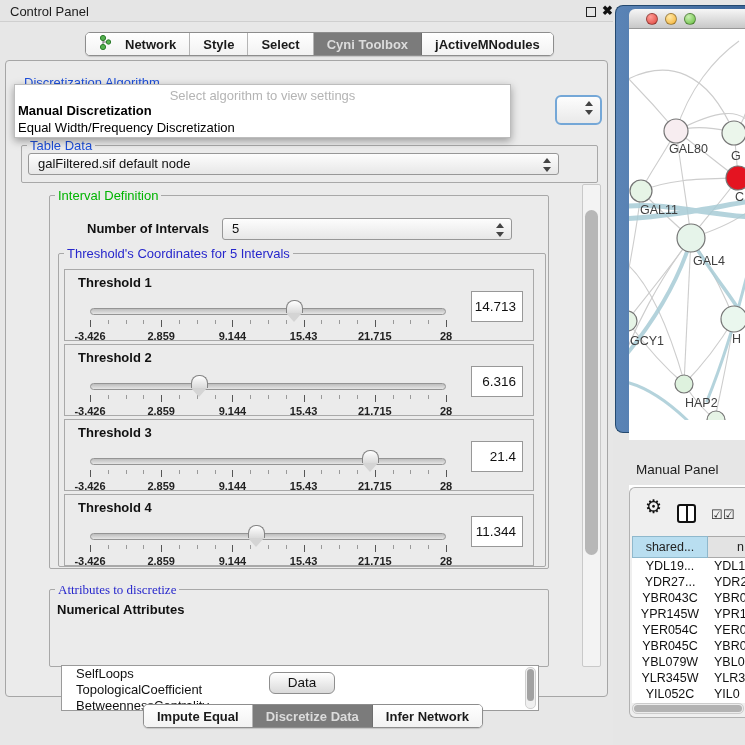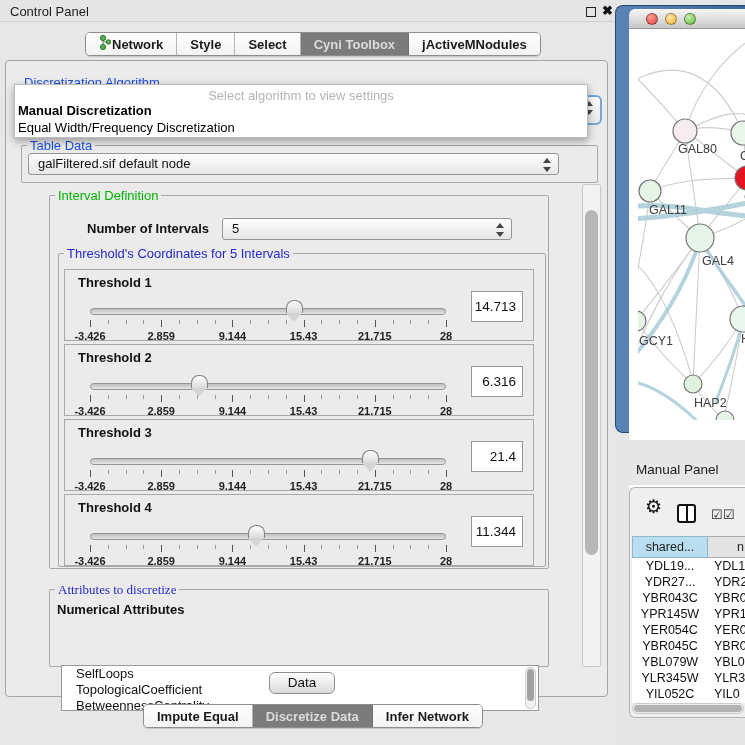--- a/index.html
+++ b/index.html
@@ -9,34 +9,34 @@
 
   
   .cp { position:absolute; left:0; top:0; width:613px; height:745px; background:#e7e7e7; }
   .cp-titlebar { position:absolute; left:0; top:0; width:613px; height:22px; background:#e5e5e5; border-bottom:1px solid #cfcfcf; }
   .cp-title { position:absolute; left:10px; top:4px; font-size:13px; color:#1c1c1c; }
   .float-btn { position:absolute; left:586px; top:7px; width:10px; height:10px; border:1.5px solid #222; background:transparent; }
   .close-btn { position:absolute; left:602px; top:3px; font-size:13px; font-weight:bold; color:#111; }
 
   
   .segbar { position:absolute; display:flex; height:24px; border:1px solid #8d8d8d; border-radius:5px; background:#fff; overflow:hidden; box-shadow:0 1px 1px rgba(0,0,0,.15); }
-  .seg { display:flex; align-items:center; gap:1px; padding:0 13px; font-size:13px; font-weight:bold; color:#1a1a1a; border-right:1px solid #b5b5b5; background:linear-gradient(#ffffff,#f2f2f2); white-space:nowrap; }
+  .seg { display:flex; align-items:center; gap:14px; padding:0 13px; font-size:13px; font-weight:bold; color:#1a1a1a; border-right:1px solid #b5b5b5; background:linear-gradient(#ffffff,#f2f2f2); white-space:nowrap; }
   .seg:last-child { border-right:none; }
   .seg.active { background:#7b7b7b; color:#dcdcdc; border-right-color:#6e6e6e; }
   #top-tabs { left:85px; top:32px; }
   #bottom-tabs { left:143px; top:704px; }
 
   
   .outer-panel { position:absolute; left:5px; top:60px; width:603px; height:637px; background:#ebebeb; border:1px solid #a6a6a6; border-radius:4px; }
 
   .grouplab { position:absolute; font-size:13px; color:#1d4ed8; background:#ebebeb; padding:0 3px; z-index:2; }
   .groupbox { position:absolute; border:1px solid #a8a8a8; border-radius:2px; }
 
   
-  .popup { position:absolute; left:8px; top:23px; width:574px; height:54px; background:#fff; border:1px solid #bdbdbd; box-shadow:0 3px 8px rgba(0,0,0,.35); z-index:30; }
+  .popup { position:absolute; left:8px; top:23px; width:497px; height:54px; background:#fff; border:1px solid #bdbdbd; box-shadow:0 3px 8px rgba(0,0,0,.35); z-index:30; }
   .popup-hint { text-align:center; font-size:13px; color:#b4b4b4; padding-top:3px; height:17px; }
   .popup-opt { font-size:13px; color:#000; padding:1px 3px; line-height:15px; }
   .popup-opt.bold { font-weight:bold; }
 
   
   .focus-combo { position:absolute; left:549px; top:34px; width:47px; height:30px; border:2px solid #74a7d7; border-radius:6px; background:linear-gradient(#fdfdfd,#e9e9e9); z-index:10; }
 
   
   .combo { position:absolute; height:22px; background:linear-gradient(#fdfdfd,#e7e7e7); border:1px solid #979797; border-radius:3px; font-size:13px; color:#111; line-height:20px; padding-left:9px; }
   .stepper { position:absolute; right:7px; top:4px; width:9px; height:14px; }
@@ -74,21 +74,21 @@
   .bold13 { font-size:13px; font-weight:bold; color:#111; position:absolute; }
 
   
   .right-bg { position:absolute; left:613px; top:0; width:132px; height:745px; background:#e6e6e6; }
   .macwin { position:absolute; left:615px; top:5px; width:130px; height:428px; background:linear-gradient(90deg,#5b84b6,#3c6699); border:1px solid #24496f; border-right:none; border-radius:8px 0 0 8px; }
   .mac-titlebar { position:absolute; left:13px; top:3px; width:117px; height:20px; background:linear-gradient(#f6f6f6,#c8c8c8); border-radius:6px 0 0 0; border-bottom:1px solid #989898; }
   .light { position:absolute; top:4px; width:12px; height:12px; border-radius:50%; border:1px solid rgba(0,0,0,.35); }
   .light.red { left:17px; background:radial-gradient(circle at 35% 30%, #ff9d96, #df443c); }
   .light.yellow { left:36px; background:radial-gradient(circle at 35% 30%, #ffe9a8, #f4af2f); }
   .light.green { left:55px; background:radial-gradient(circle at 35% 30%, #c9efb2, #62bd3a); }
-  .net-canvas { position:absolute; left:13px; top:23px; width:117px; height:468px; background:#fff; overflow:hidden;padding-left:9px; }
+  .net-canvas { position:absolute; left:13px; top:23px; width:117px; height:468px; background:#fff; overflow:hidden; }
 
   .tp-titlebar { position:absolute; left:613px; top:440px; width:132px; height:45px; background:#e6e6e6; }
   .tp-title { position:absolute; left:23px; top:22px; font-size:13.5px; color:#1c1c1c; }
   .tp-card { position:absolute; left:629px; top:487px; width:116px; height:231px; background:#efefef; border:1px solid #b2b2b2; border-right:none; border-radius:6px 0 0 6px; }
   .gear-icon { position:absolute; left:15px; top:9px; font-size:19px; color:#111; line-height:20px; }
   .cols-icon { position:absolute; left:47px; top:16px; width:19px; height:19px; border:2px solid #111; border-radius:3px; background:#fff; }
   .cols-icon:after { content:''; position:absolute; left:7px; top:0; width:2px; height:15px; background:#111; }
   .cb-icon { position:absolute; top:20px; font-size:13px; color:#222; line-height:13px; }
 
   .tbl-header { position:absolute; left:2px; top:48px; height:22px; display:flex; }

